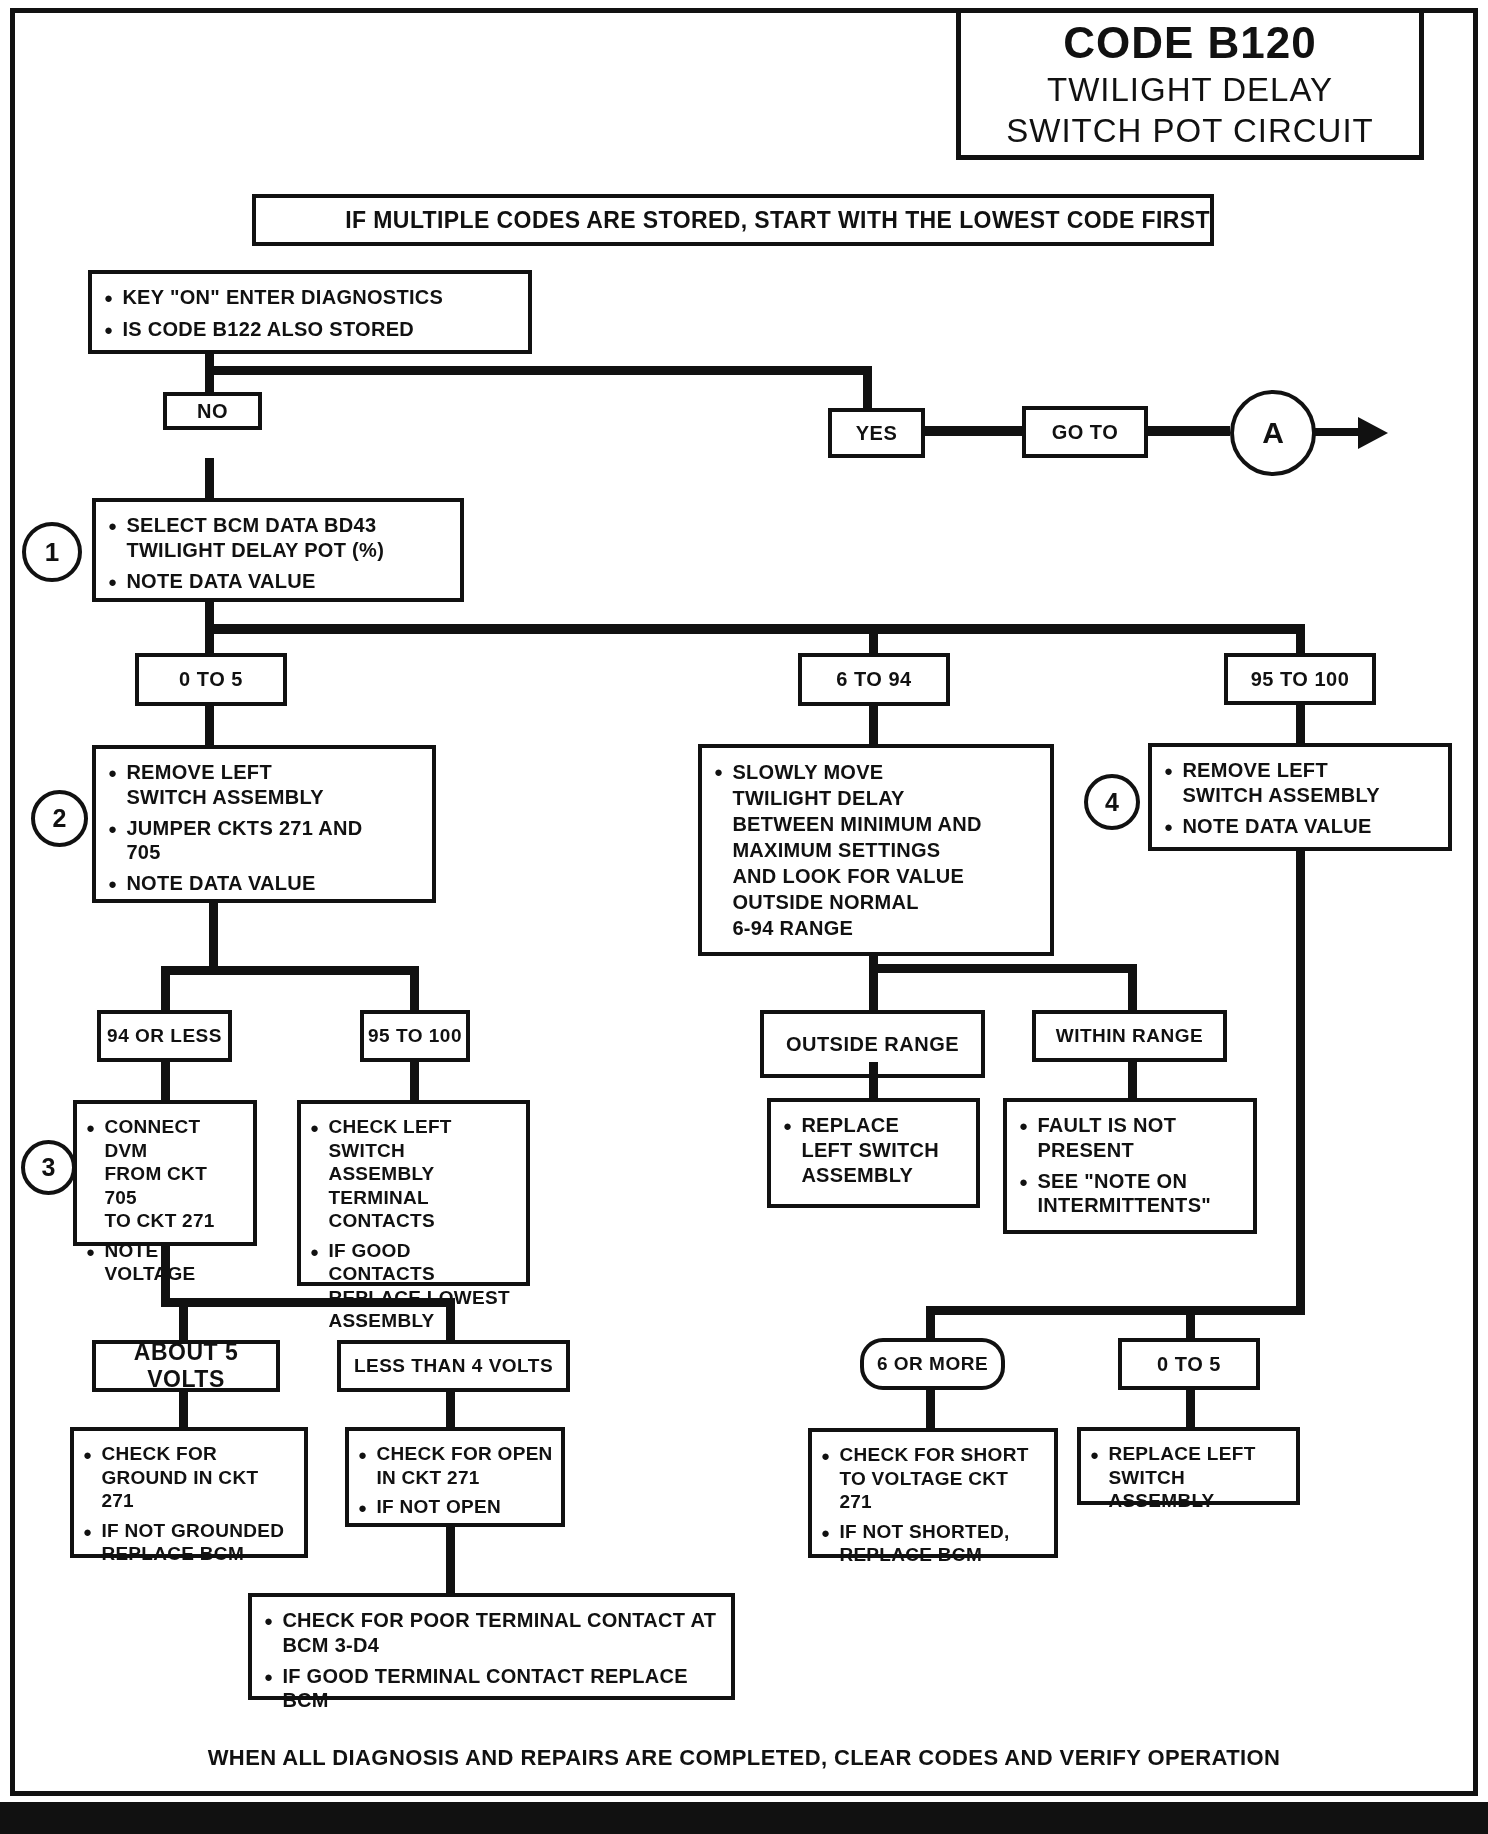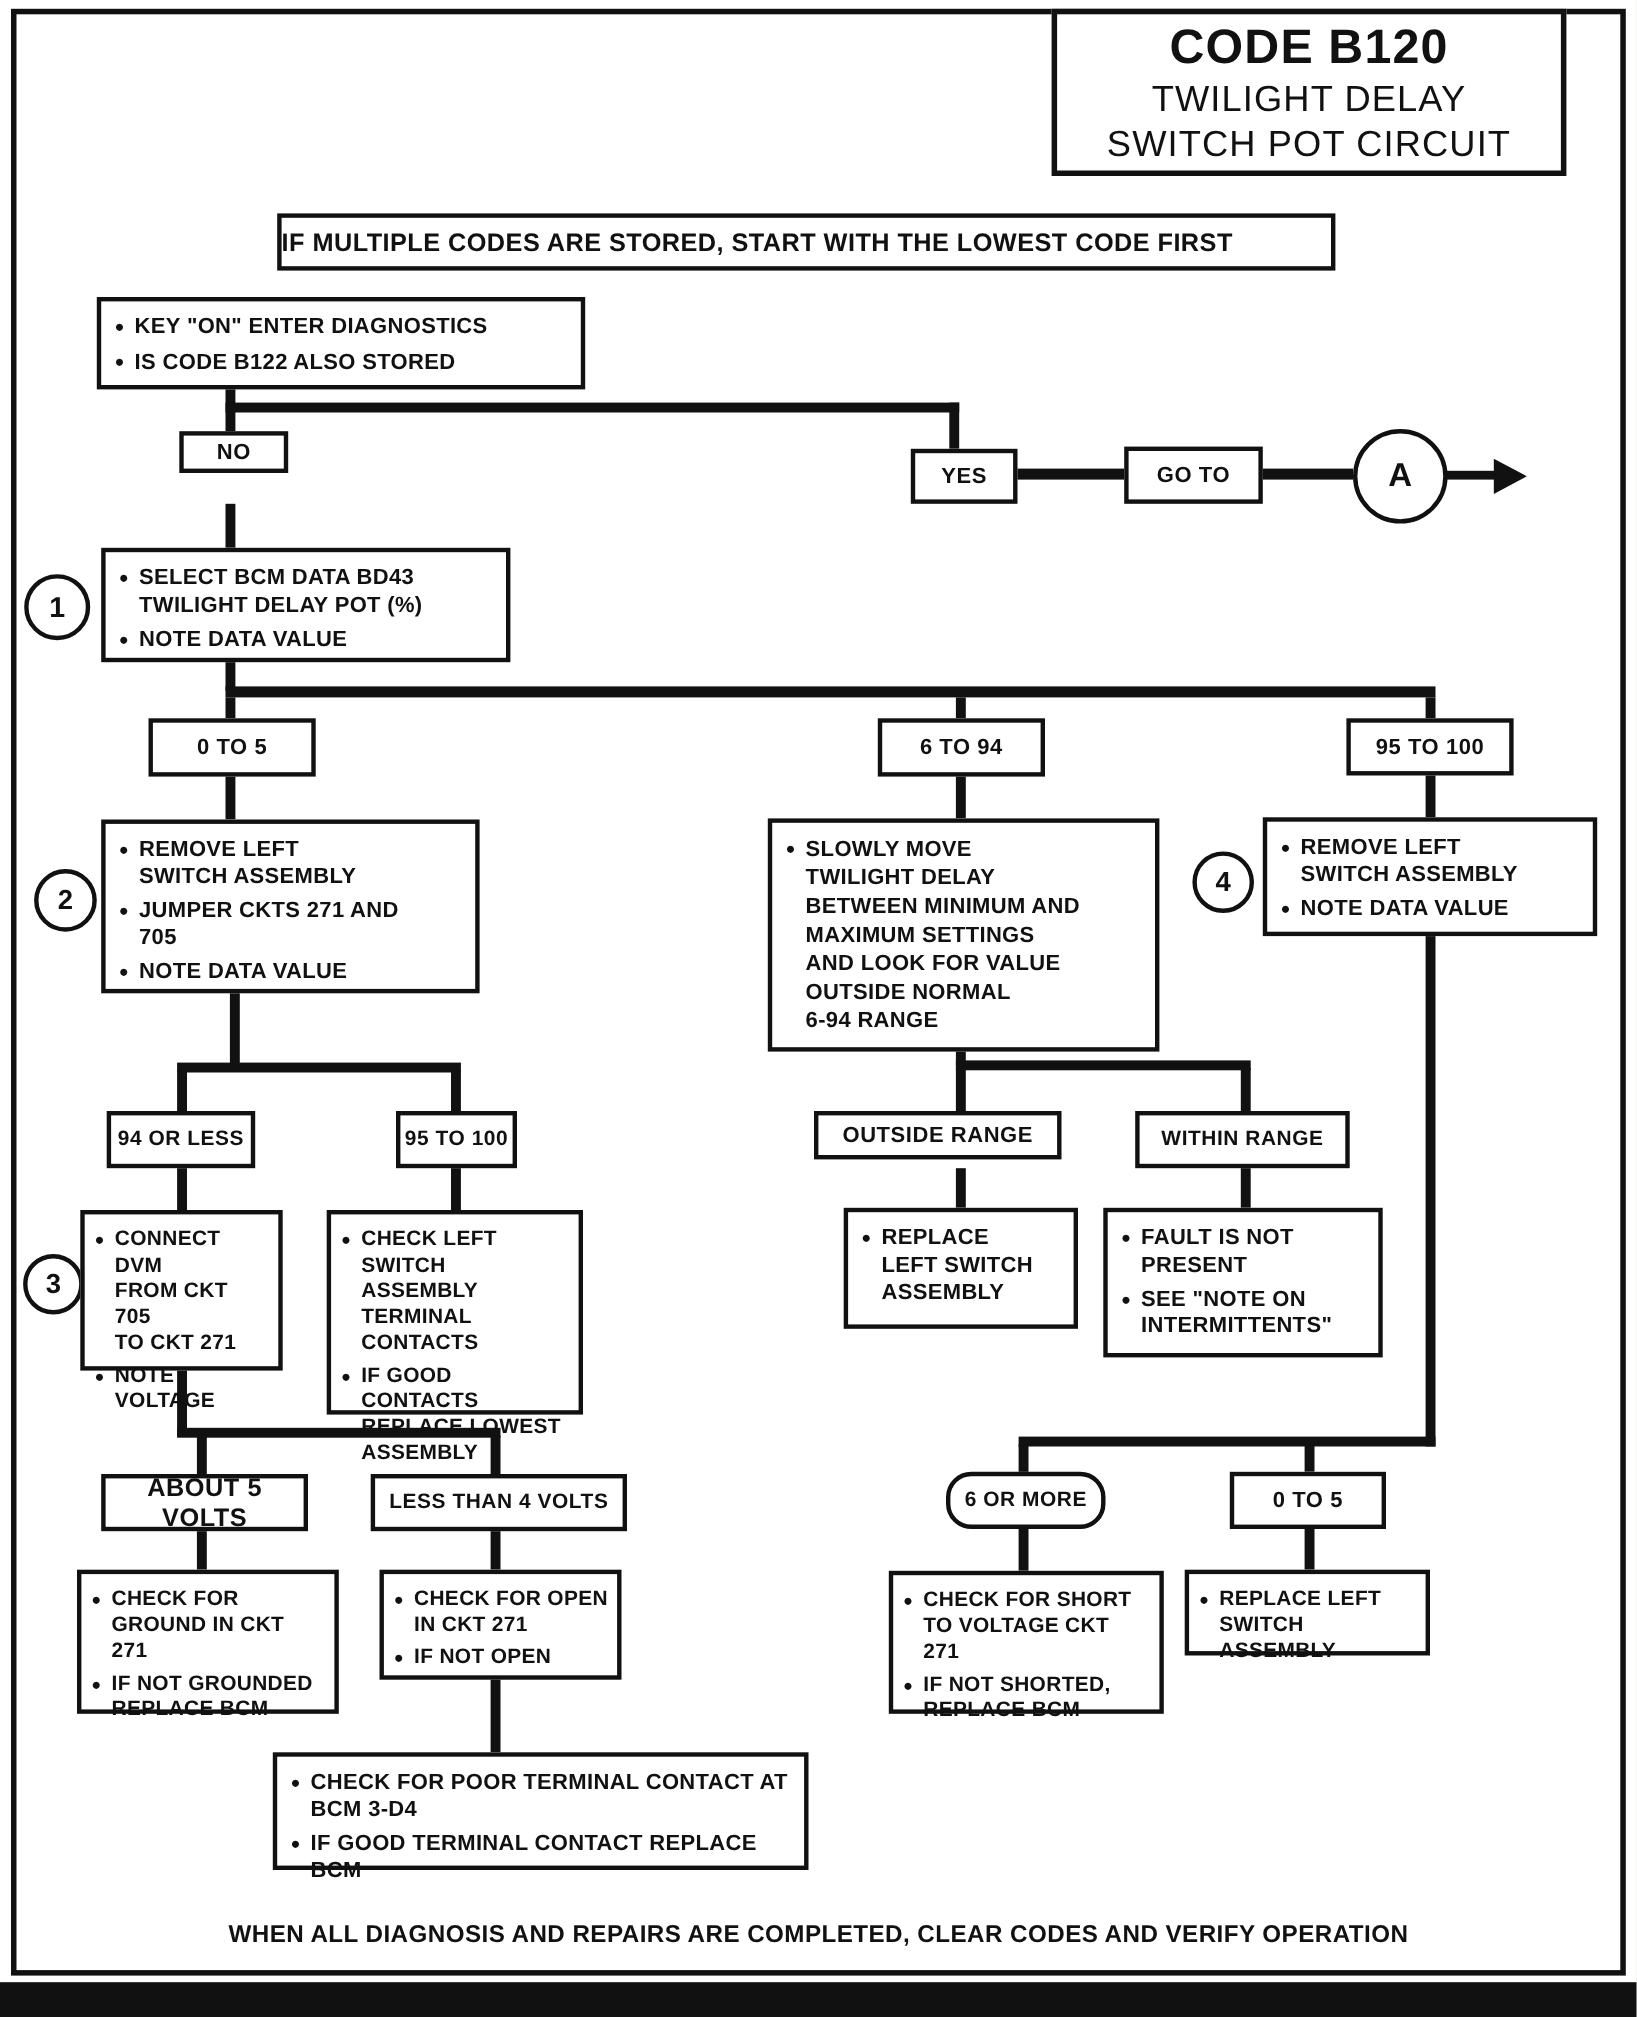--- a/index.html
+++ b/index.html
@@ -22,21 +22,21 @@
          align-items:center; justify-content:center; font-weight:bold; font-size:20px;
          letter-spacing:0.5px; text-align:center; }
   .circle { position:absolute; border:4px solid #111; border-radius:50%; background:#fff;
             display:flex; align-items:center; justify-content:center; font-weight:bold; }
   .titlebox { position:absolute; border:5px solid #111; background:#fff; display:flex;
               flex-direction:column; justify-content:center; align-items:center; gap:3px;
               text-align:center; }
   .title1 { font-size:44px; font-weight:bold; letter-spacing:1px; }
   .title2 { font-size:33px; font-weight:normal; letter-spacing:1px; }
   .banner { position:absolute; border:4px solid #111; background:#fff; display:flex;
-            align-items:center; justify-content:flex-start; font-weight:bold; font-size:23px;
+            align-items:center; justify-content:flex-end; font-weight:bold; font-size:23px;
             letter-spacing:0.4px; }
   .footer { position:absolute; width:100%; text-align:center; font-weight:bold;
             font-size:22px; letter-spacing:0.4px; }
   .arrowhead { position:absolute; width:0; height:0;
                border-top:16px solid transparent; border-bottom:16px solid transparent;
                border-left:30px solid #111; }
 </style>
 </head>
 <body>
 
@@ -229,21 +229,21 @@
 ASSEMBLY</span>
         </div>
     </div>
   </div>
 
   <div class="line" style="left:869px; top:956px; width:9px; height:14px;"></div>
   <div class="line" style="left:869px; top:964px; width:268px; height:9px;"></div>
   <div class="line" style="left:869px; top:971px; width:9px; height:39px;"></div>
   <div class="line" style="left:1128px; top:971px; width:9px; height:39px;"></div>
 
-  <div class="lbl" style="left:740px; top:1010px; width:225px; height:44px;">
+  <div class="lbl" style="left:760px; top:1010px; width:225px; height:68px;">
     <span>OUTSIDE RANGE</span>
   </div>
   <div class="lbl" style="left:1032px; top:1010px; width:195px; height:52px; font-size:19px;">
     <span>WITHIN RANGE</span>
   </div>
 
   <div class="line" style="left:869px; top:1062px; width:9px; height:36px;"></div>
   <div class="line" style="left:1128px; top:1062px; width:9px; height:36px;"></div>
 
   <div class="node" style="left:767px; top:1098px; width:213px; height:110px;">

